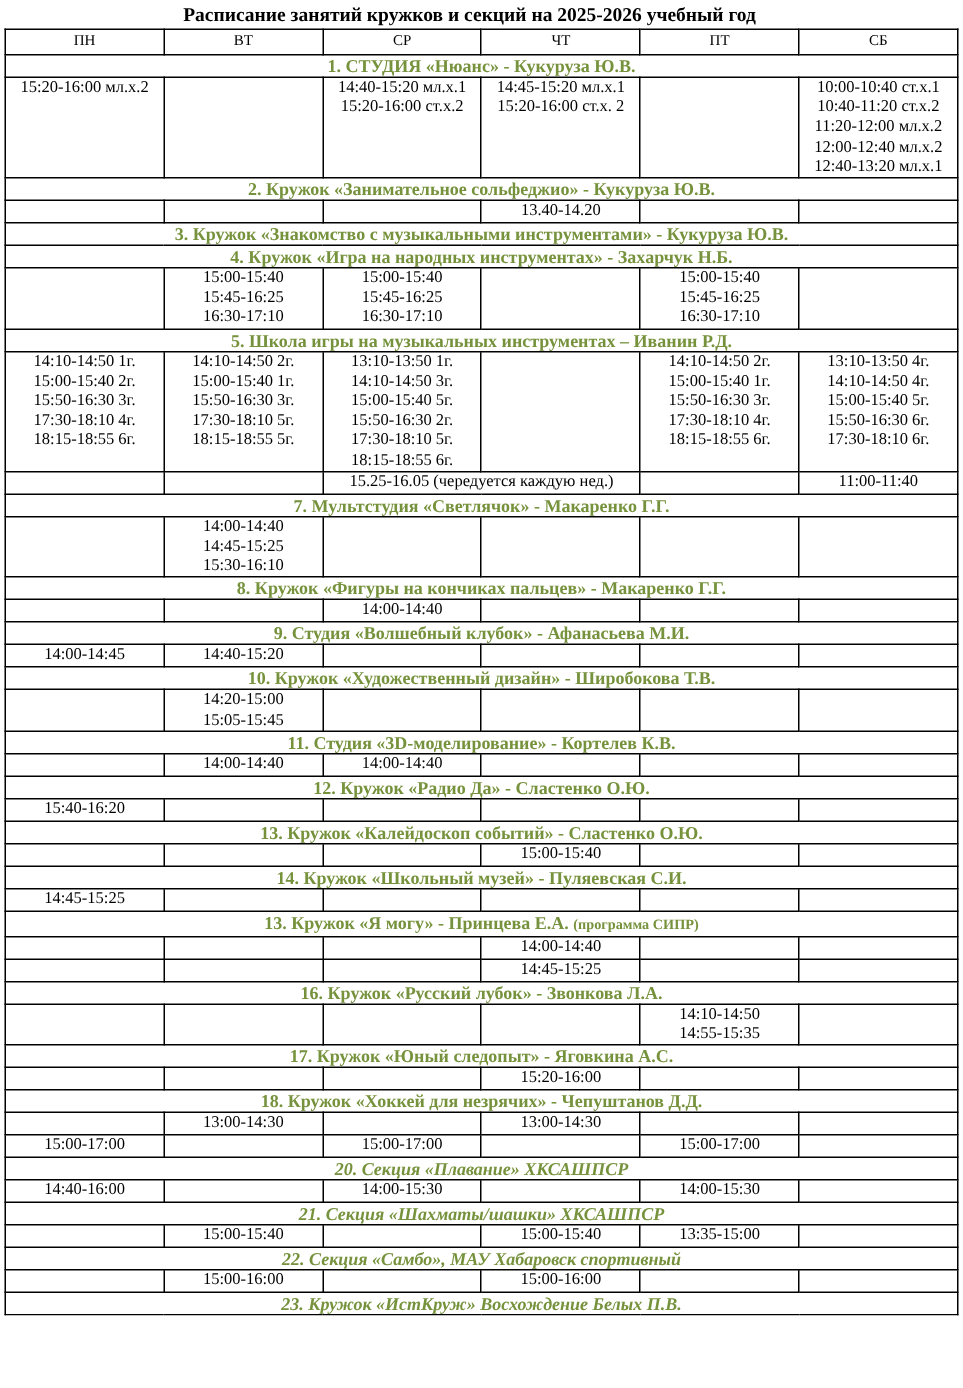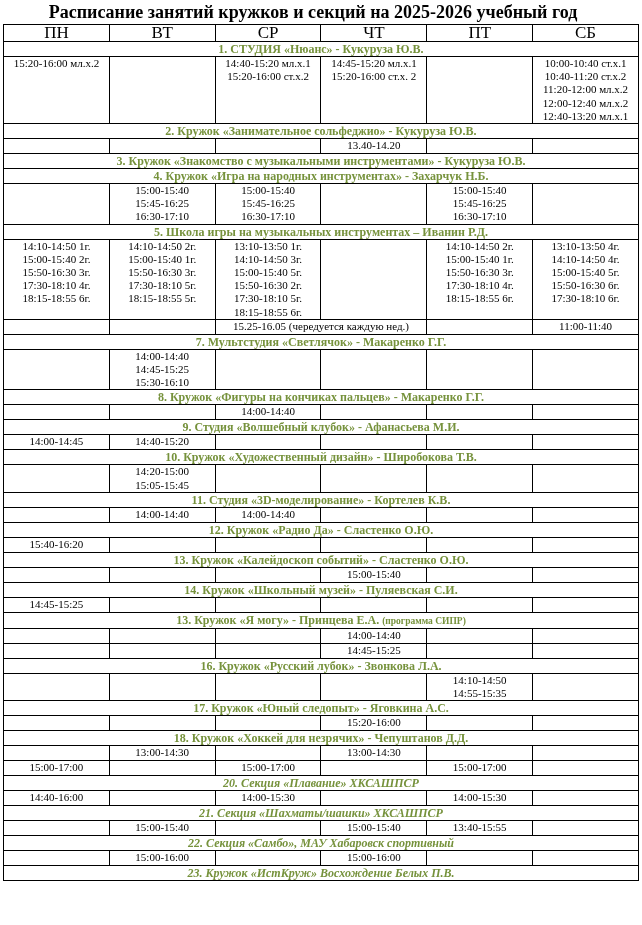--- a/index.html
+++ b/index.html
@@ -1,22 +1,22 @@
 <!DOCTYPE html>
 <html><head>
 <meta charset="utf-8">
 <style>
   html,body{margin:0;padding:0;background:#fff;}
   body{width:642px;font-family:"Liberation Serif","DejaVu Serif",serif;color:#000;}
   .page{width:642px;}
-  .doc-title{font-size:18px;font-weight:bold;text-align:center;padding:2px 16px 1px 0;letter-spacing:0;}
+  .doc-title{font-size:13px;font-weight:bold;text-align:center;padding:2px 16px 1px 0;letter-spacing:0;}
   table.schedule{border-collapse:collapse;table-layout:fixed;width:636px;margin:0 3px;border:1.5px solid #000;}
   table.schedule col{width:16.666%;}
   td,th{border:1px solid #000;vertical-align:top;text-align:center;padding:0;overflow:hidden;}
-  th.day{font-size:17px;font-weight:normal;line-height:16px;height:16px;}
+  th.day{font-size:10px;font-weight:normal;line-height:16px;height:16px;}
   td.section{color:#76923C;font-weight:bold;font-size:12px;line-height:14px;height:14px;white-space:nowrap;}
   td.section.u .lbl{}
   td.section.i{font-style:italic;}
   td.section .small{font-size:9.5px;}
   td.cell{font-size:11px;line-height:13.2px;height:14px;}
   td.cell div{white-space:nowrap;}
 </style>
 </head>
 <body>
 
@@ -372,21 +372,21 @@
         <tr>
           <td class="cell"></td>
           <td class="cell">
             <div>15:00-15:40</div>
           </td>
           <td class="cell"></td>
           <td class="cell">
             <div>15:00-15:40</div>
           </td>
           <td class="cell">
-            <div>13:40-15:55</div>
+            <div>13:35-15:00</div>
           </td>
           <td class="cell"></td>
         </tr>
         <tr>
           <td colspan="6" class="section i"><span class="lbl">22. Секция «Самбо», МАУ Хабаровск спортивный</span></td>
         </tr>
         <tr>
           <td class="cell"></td>
           <td class="cell">
             <div>15:00-16:00</div>

